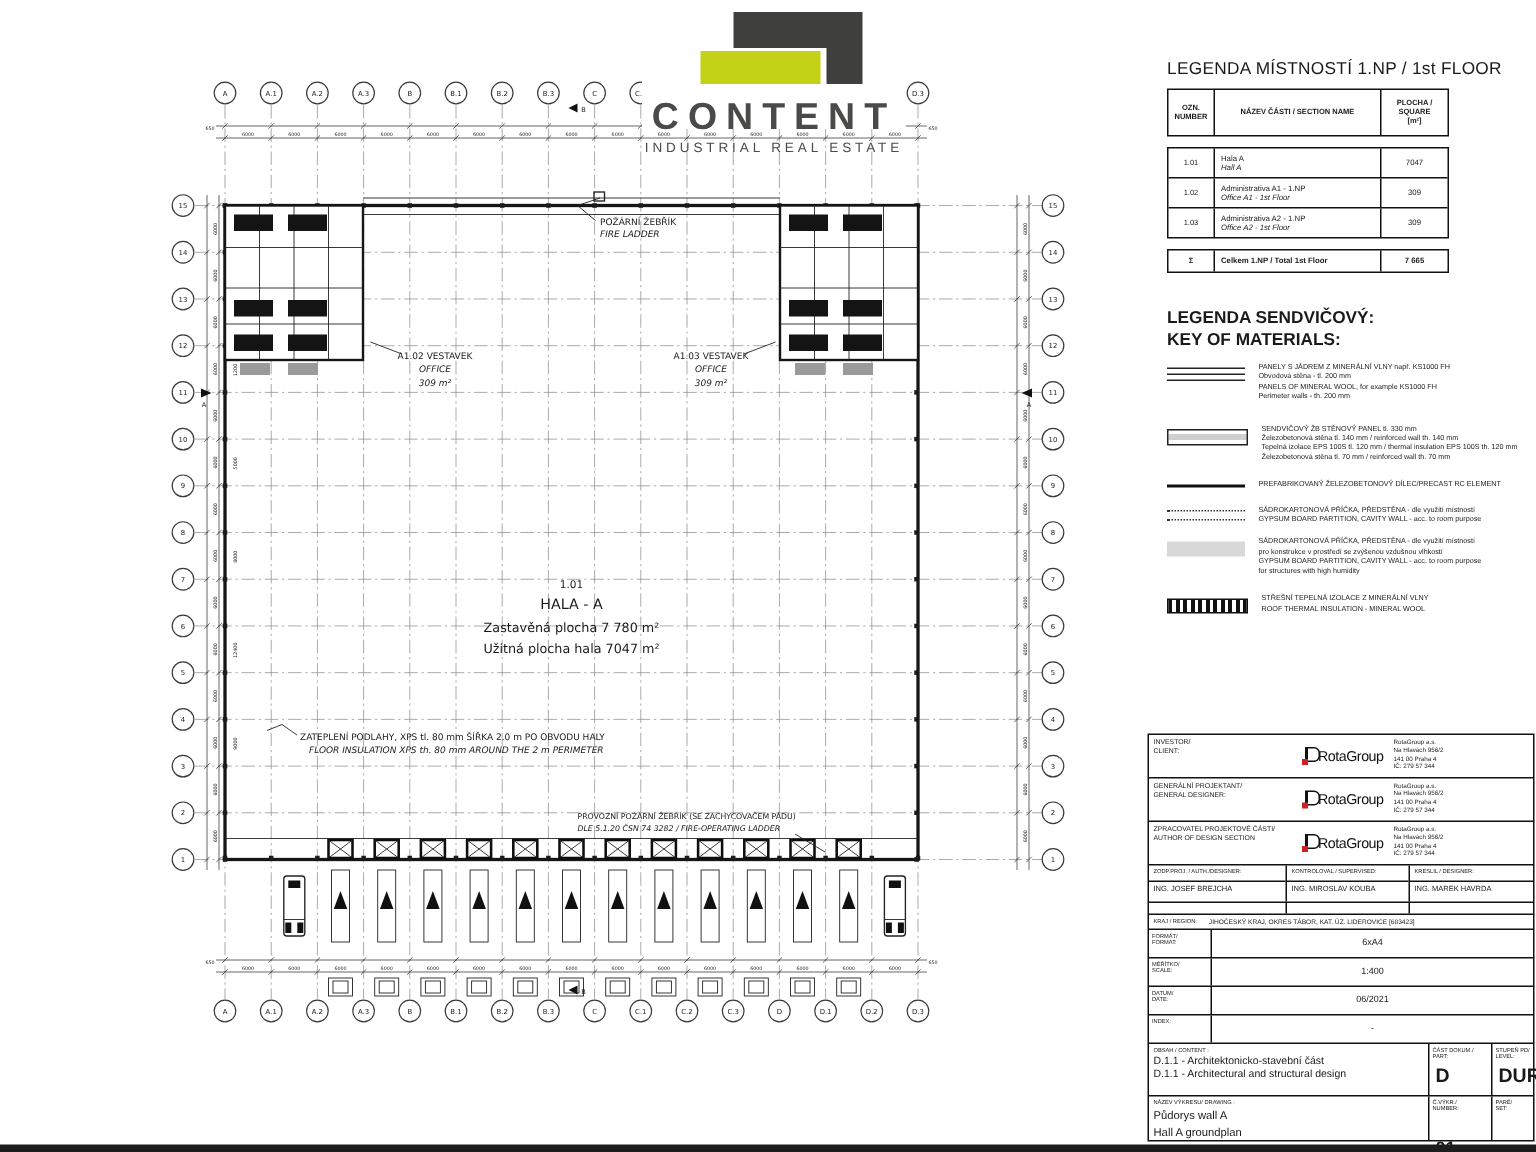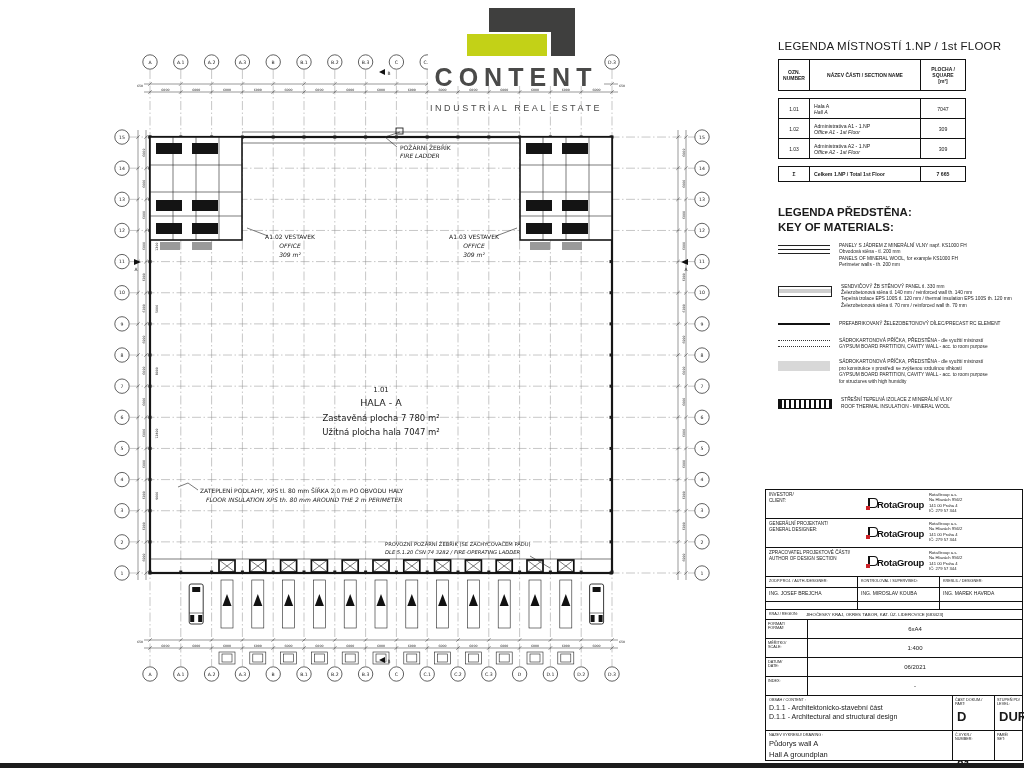--- a/index.html
+++ b/index.html
@@ -2,21 +2,21 @@
 <html><head>
 <meta charset="utf-8">
 <style>
   html,body{margin:0;padding:0;background:#e8e8e8}
   .page{position:relative;width:1024px;height:768px;background:#fff;overflow:hidden;
         font-family:"Liberation Sans","DejaVu Sans",sans-serif;color:#1a1a1a}
 
   
   .logo{position:absolute;left:428px;top:6px;width:176px;height:80px;background:#fff;text-align:center;z-index:5}
   .logo-name{font-size:25px;font-weight:bold;letter-spacing:6px;color:#4a4a49;margin-top:1px}
-  .logo-sub{font-size:9px;letter-spacing:2.6px;color:#4a4a49;margin-top:11px}
+  .logo-sub{font-size:9px;letter-spacing:2.6px;color:#4a4a49;margin-top:0px}
 
   
   #plan-svg{position:absolute;left:100px;top:40px;width:645px;height:680px}
   #plan-svg text{font-family:"DejaVu Sans",sans-serif;fill:#1a1a1a}
   .axcirc{fill:#fff;stroke:#3a3a3a;stroke-width:.8}
   .axlbl{font-size:4.6px;text-anchor:middle}
   .dash{stroke:#8f8f8f;stroke-width:.5;stroke-dasharray:9 2.5 1.5 2.5}
   .dim{stroke:#333;stroke-width:.5;fill:none}
   .dimtxt{font-size:3.2px;fill:#333}
   .wall{stroke:#161616;stroke-width:2.2;fill:none}
@@ -65,21 +65,21 @@
   
   .tblock{position:absolute;left:765px;top:489px;width:256px;border:1.6px solid #111;background:#fff}
   .tb-row3{display:flex;border-bottom:1px solid #111;height:28px}
   .tb-lab{width:96px;flex:0 0 96px;font-size:4.6px;padding:2px 0 0 3px;line-height:5.6px}
   .tb-logo{width:60px;flex:0 0 60px;display:flex;align-items:center;justify-content:center}
   .tb-addr{flex:1;font-size:4.2px;line-height:5.4px;padding:2px 0 0 4px}
   .rg{display:flex;align-items:center}
   .rg-icon{position:relative;width:9px;height:12px;margin-right:2px}
   .rg-icon .b1{position:absolute;left:2px;top:0;width:7px;height:8px;border:1.6px solid #111;border-left-width:2.2px;border-radius:0 4px 4px 0}
   .rg-icon .b2{position:absolute;left:0;bottom:0;width:4px;height:4px;background:#cc2127}
-  .rg-name{font-size:9.5px;font-weight:bold;letter-spacing:-.3px;color:#111}
+  .rg-name{font-size:9.5px;font-weight:normal;letter-spacing:-.3px;color:#111}
   .tb-people{display:flex;border-bottom:1px solid #111}
   .pcell{display:flex;flex-direction:column;border-right:1px solid #111}
   .pcell:last-child{border-right:none}
   .p1{width:91px;flex:0 0 91px}.p2{width:81px;flex:0 0 81px}.p3{flex:1}
   .pl{font-size:3.8px;height:8px;border-bottom:1px solid #111;padding:1.5px 0 0 3px}
   .pv{font-size:5px;height:11px;padding:2px 0 0 3px}
   .tb-spacer{display:flex;height:7px;border-bottom:1px solid #111}
   .tb-spacer div{border-right:1px solid #111}
   .tb-region{display:flex;align-items:center;height:9px;border-bottom:1px solid #111;padding-left:3px}
   .tb-region .rl{font-size:3.8px;margin-right:8px}
@@ -793,21 +793,21 @@
       </div>
     </div>
     <div class="lr-box lr-sum">
       <div class="c1">Σ</div>
       <div class="c2">Celkem 1.NP / Total 1st Floor</div>
       <div class="c3">7 665</div>
     </div>
   </div>
 
   <div class="legend-mat">
-    <div class="lm-title">LEGENDA PŘEDSTĚNA:</div>
+    <div class="lm-title">LEGENDA SENDVIČOVÝ:</div>
     <div class="lm-title">KEY OF MATERIALS:</div>
     <div id="materials-items">
         <div class="mat-item" style="margin-top: 8px;">
           <div class="sw sw-mineral-wool-panel"></div>
           <div>
             <div class="mat-line">PANELY S JÁDREM Z MINERÁLNÍ VLNY např. KS1000 FH</div>
             <div class="mat-line">Obvodová stěna - tl. 200 mm</div>
             <div class="mat-line">PANELS OF MINERAL WOOL, for example KS1000 FH</div>
             <div class="mat-line">Perimeter walls - th. 200 mm</div>
           </div>

